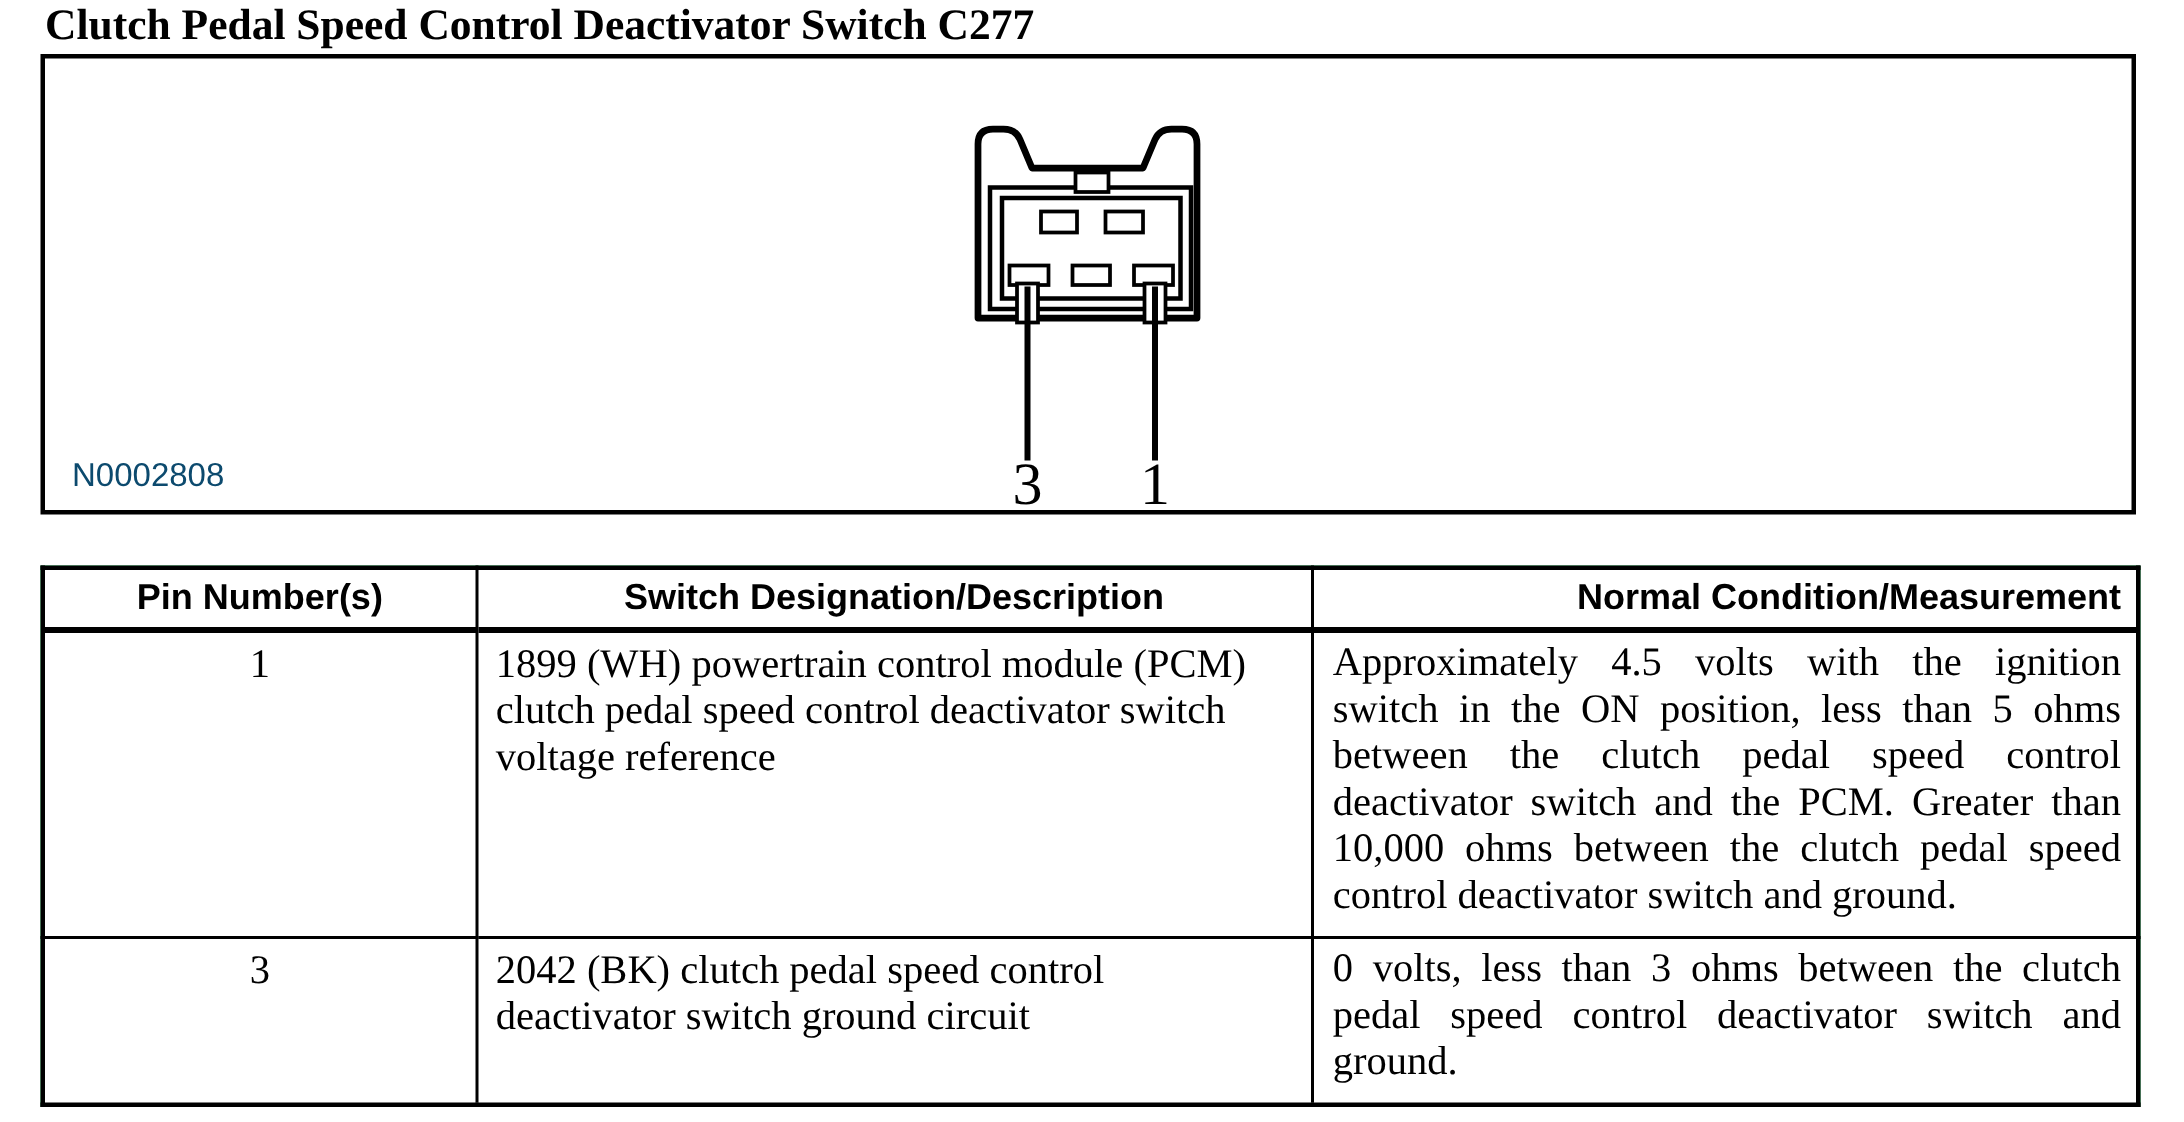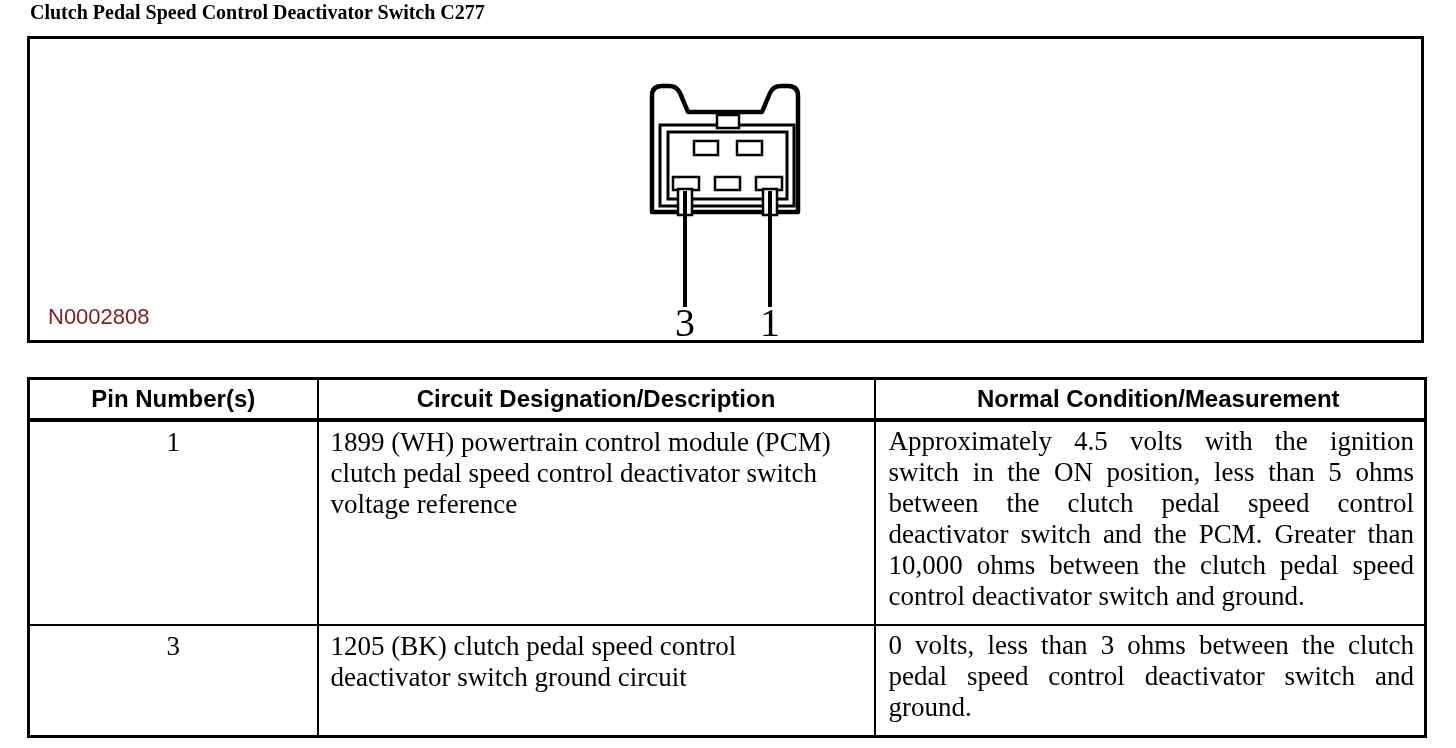--- a/index.html
+++ b/index.html
@@ -13,21 +13,21 @@
     color: #000000;
   }
   .page { position: relative; width: 1456px; height: 748px; background: #fff; }
 
   .doc-title {
     position: absolute;
     left: 30px;
     top: 1px;
     font-family: "Liberation Serif", serif;
     font-weight: bold;
-    font-size: 20px;
+    font-size: 29px;
     letter-spacing: 0px;
     color: #000;
     white-space: nowrap;
   }
 
   .figure-box {
     position: absolute;
     left: 27px;
     top: 36px;
     width: 1397px;
@@ -37,21 +37,21 @@
     background: #fff;
   }
   .figure-box svg { position: absolute; left: 0; top: 0; }
 
   .figure-number {
     position: absolute;
     left: 18px;
     top: 265px;
     font-family: "Liberation Sans", sans-serif;
     font-size: 22px;
-    color: #7f1d1d;
+    color: #0c4a6e;
   }
 
   table.pin-table {
     position: absolute;
     left: 27px;
     top: 377px;
     width: 1397px;
     border-collapse: collapse;
     table-layout: fixed;
     border: 3px solid #000;
@@ -66,21 +66,21 @@
     border-bottom: 4px solid #000;
     font-family: "Liberation Sans", sans-serif;
     font-weight: bold;
     font-size: 24px;
     height: 38px;
     padding: 0 10px;
     text-align: center;
     vertical-align: middle;
     background: #fff;
   }
-  .pin-table th.h-cond { text-align: center; padding-left: 27px; }
+  .pin-table th.h-cond { text-align: right; padding-left: 27px; }
 
   .pin-table td {
     border: 2px solid #000;
     vertical-align: top;
     font-family: "Liberation Serif", serif;
     font-size: 27px;
     line-height: 31px;
     background: #fff;
   }
   .pin-table tr.r1 { height: 198px; }
@@ -140,31 +140,31 @@
 
   <table class="pin-table">
     <colgroup>
         <col class="c1">
         <col class="c2">
         <col class="c3">
       </colgroup>
     <thead>
       <tr>
         <th>Pin Number(s)</th>
-        <th>Circuit Designation/Description</th>
+        <th>Switch Designation/Description</th>
         <th class="h-cond">Normal Condition/Measurement</th>
       </tr>
     </thead>
     <tbody>
       <tr class="r1">
         <td class="cell-pin">1</td>
         <td class="cell-circuit">1899 (WH) powertrain control module (PCM) clutch pedal speed control deactivator switch voltage reference</td>
         <td class="cell-cond">Approximately 4.5 volts with the ignition switch in the ON position, less than 5 ohms between the clutch pedal speed control deactivator switch and the PCM. Greater than 10,000 ohms between the clutch pedal speed control deactivator switch and ground.</td>
       </tr>
       <tr class="r2">
         <td class="cell-pin">3</td>
-        <td class="cell-circuit">1205 (BK) clutch pedal speed control deactivator switch ground circuit</td>
+        <td class="cell-circuit">2042 (BK) clutch pedal speed control deactivator switch ground circuit</td>
         <td class="cell-cond">0 volts, less than 3 ohms between the clutch pedal speed control deactivator switch and ground.</td>
       </tr>
     </tbody>
   </table>
 
 </div>
 
 </body></html>

